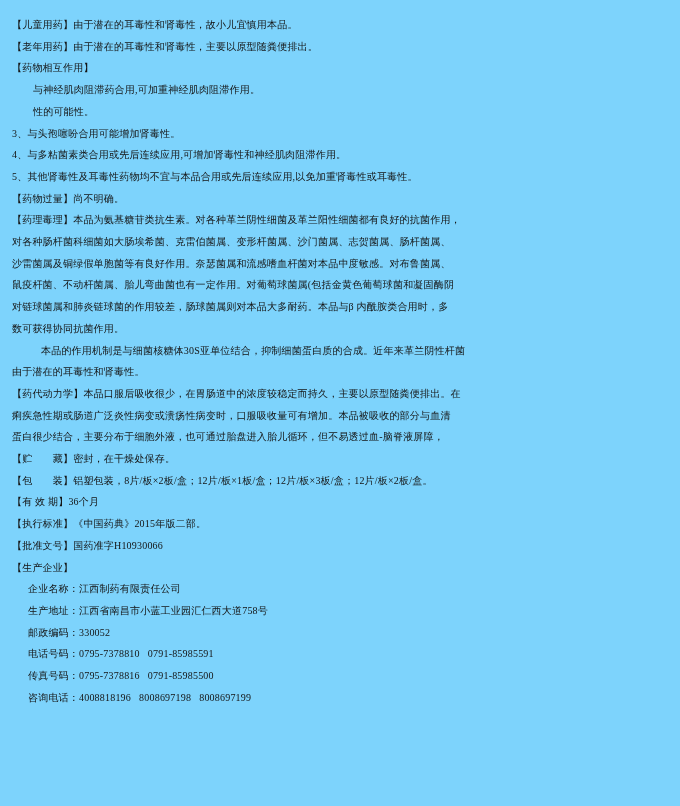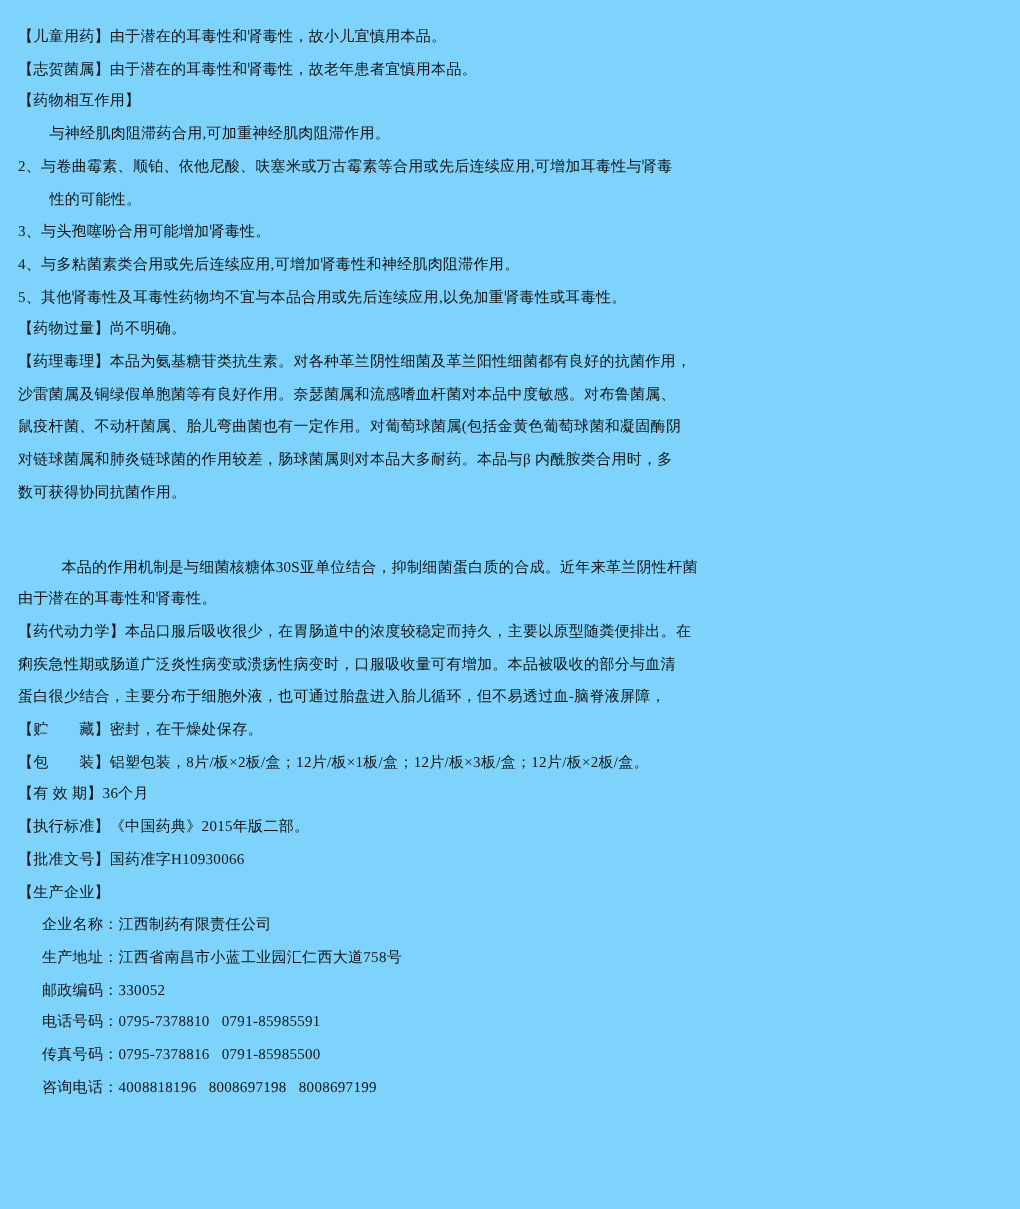--- a/index.html
+++ b/index.html
@@ -21,39 +21,39 @@
     color: #141414;
   }
   .line {
     white-space: pre;
     overflow: hidden;
     letter-spacing: 0.2px;
   }
   
   .indent-none   { padding-left: 0; }
   .indent-hang   { padding-left: 21px; }
-  .indent-para   { padding-left: 29px; margin-top: 28px; }
+  .indent-para   { padding-left: 29px; }
   .indent-detail { padding-left: 16px; }
 </style>
 </head>
 <body>
 
 <div class="page">
   <div>
       <div class="line indent-none">【儿童用药】由于潜在的耳毒性和肾毒性，故小儿宜慎用本品。</div>
-      <div class="line indent-none">【志贺菌属】由于潜在的耳毒性和肾毒性，故老年患者宜慎用本品。</div>
+      <div class="line indent-none">【老年用药】由于潜在的耳毒性和肾毒性，主要以原型随粪便排出。</div>
       <div class="line indent-none">【药物相互作用】</div>
       <div class="line indent-hang">与神经肌肉阻滞药合用,可加重神经肌肉阻滞作用。</div>
-      <div class="line indent-none">2、与卷曲霉素、顺铂、依他尼酸、呋塞米或万古霉素等合用或先后连续应用,可增加耳毒性与肾毒</div>
       <div class="line indent-hang">性的可能性。</div>
       <div class="line indent-none">3、与头孢噻吩合用可能增加肾毒性。</div>
       <div class="line indent-none">4、与多粘菌素类合用或先后连续应用,可增加肾毒性和神经肌肉阻滞作用。</div>
       <div class="line indent-none">5、其他肾毒性及耳毒性药物均不宜与本品合用或先后连续应用,以免加重肾毒性或耳毒性。</div>
       <div class="line indent-none">【药物过量】尚不明确。</div>
       <div class="line indent-none">【药理毒理】本品为氨基糖苷类抗生素。对各种革兰阴性细菌及革兰阳性细菌都有良好的抗菌作用，</div>
+      <div class="line indent-none">对各种肠杆菌科细菌如大肠埃希菌、克雷伯菌属、变形杆菌属、沙门菌属、志贺菌属、肠杆菌属、</div>
       <div class="line indent-none">沙雷菌属及铜绿假单胞菌等有良好作用。奈瑟菌属和流感嗜血杆菌对本品中度敏感。对布鲁菌属、</div>
       <div class="line indent-none">鼠疫杆菌、不动杆菌属、胎儿弯曲菌也有一定作用。对葡萄球菌属(包括金黄色葡萄球菌和凝固酶阴</div>
       <div class="line indent-none">对链球菌属和肺炎链球菌的作用较差，肠球菌属则对本品大多耐药。本品与β 内酰胺类合用时，多</div>
       <div class="line indent-none">数可获得协同抗菌作用。</div>
       <div class="line indent-para">本品的作用机制是与细菌核糖体30S亚单位结合，抑制细菌蛋白质的合成。近年来革兰阴性杆菌</div>
       <div class="line indent-none">由于潜在的耳毒性和肾毒性。</div>
       <div class="line indent-none">【药代动力学】本品口服后吸收很少，在胃肠道中的浓度较稳定而持久，主要以原型随粪便排出。在</div>
       <div class="line indent-none">痢疾急性期或肠道广泛炎性病变或溃疡性病变时，口服吸收量可有增加。本品被吸收的部分与血清</div>
       <div class="line indent-none">蛋白很少结合，主要分布于细胞外液，也可通过胎盘进入胎儿循环，但不易透过血-脑脊液屏障，</div>
       <div class="line indent-none">【贮　　藏】密封，在干燥处保存。</div>

